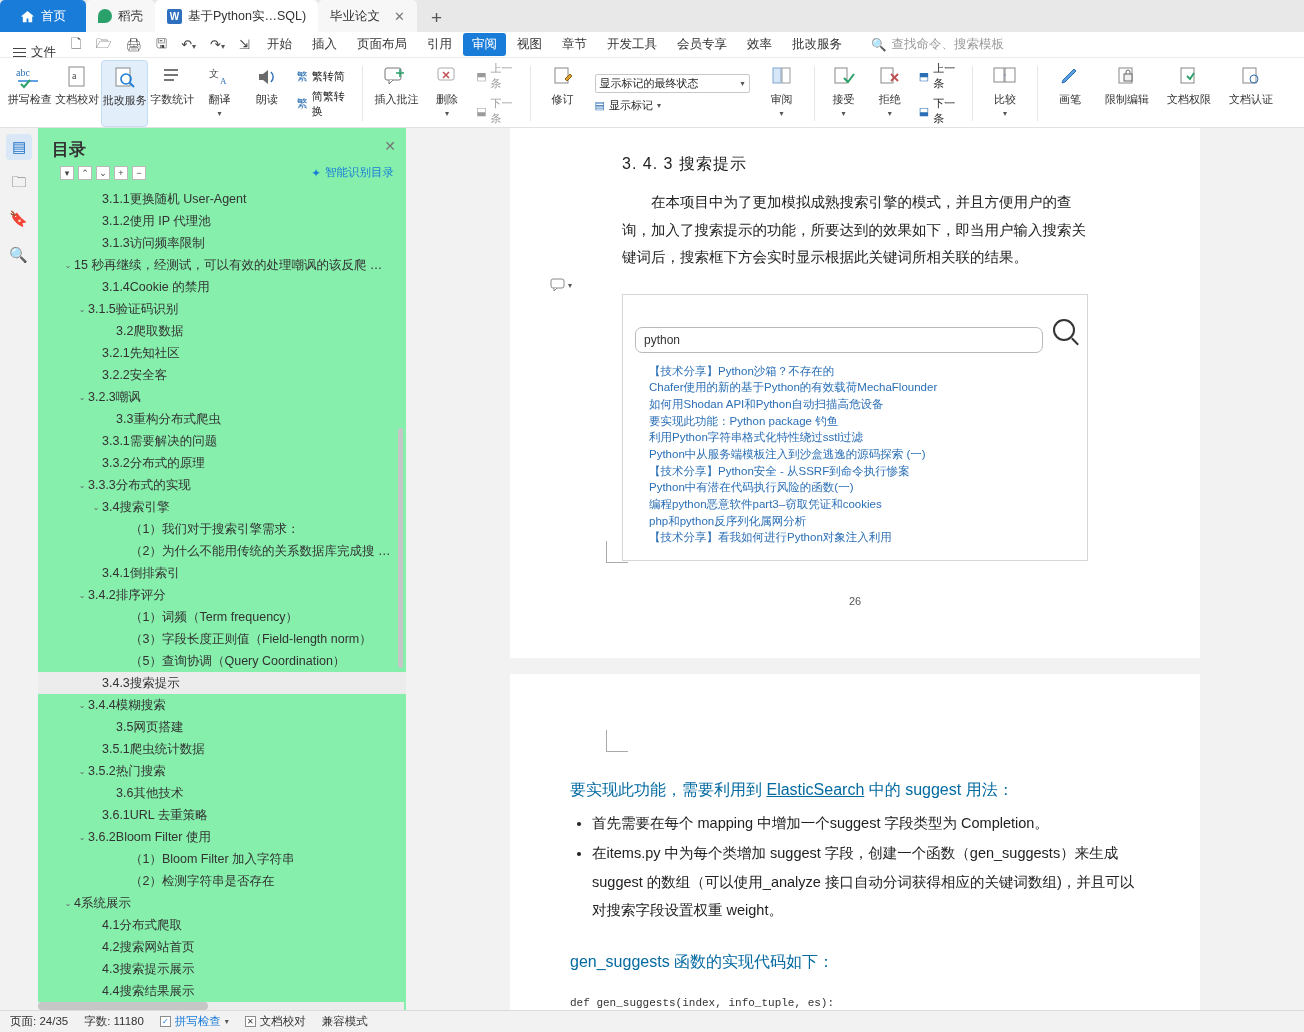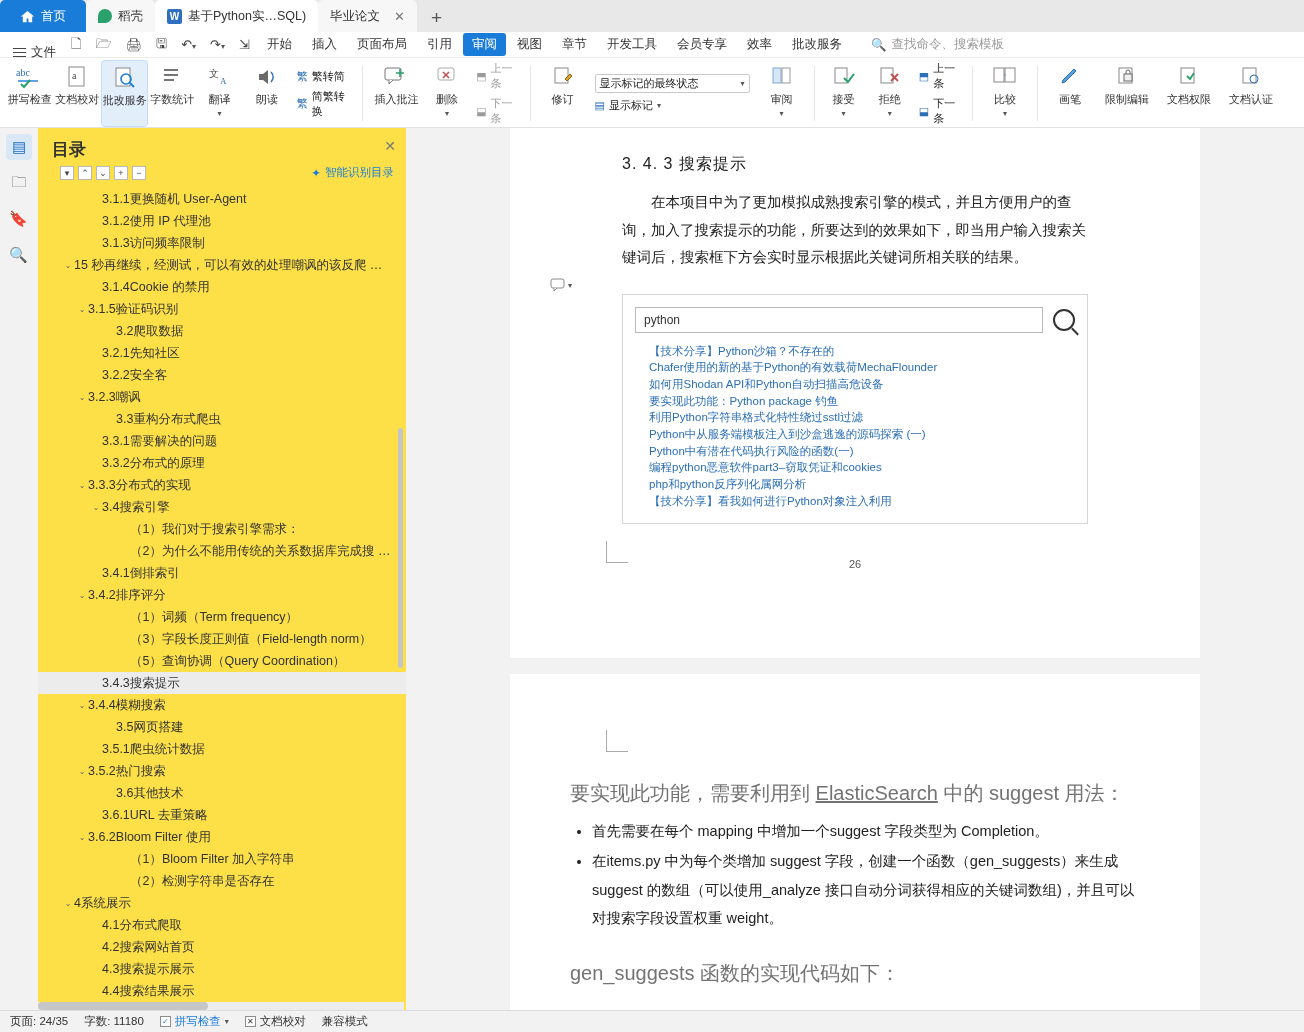--- a/index.html
+++ b/index.html
@@ -74,21 +74,21 @@
 
   
   .workspace { display:flex; height:calc(1032px - 32px - 26px - 70px - 22px); }
 
   
   .rail { width:38px; background:#f2f2f2; padding-top:6px; display:flex; flex-direction:column; align-items:center; gap:10px; }
   .railbtn { width:26px; height:26px; display:flex; align-items:center; justify-content:center; border-radius:4px; color:#5a5a5a; font-size:15px; }
   .railbtn.active { background:#d9e7f7; color:#1a6fc4; }
 
   
-  .outline { width:368px; background:#fde047; position:relative; display:flex; flex-direction:column; }
+  .outline { width:368px; background:#86efac; position:relative; display:flex; flex-direction:column; }
   .otitle { display:flex; align-items:center; justify-content:space-between; padding:10px 12px 2px 14px; }
   .otitle h3 { margin:0; font-size:17px; font-weight:bold; color:#333; }
   .otools { display:flex; align-items:center; justify-content:space-between; padding:2px 12px 6px 22px; color:#555; }
   .tinybtns { display:flex; gap:4px; }
   .tiny { width:14px; height:14px; border:1px solid #b9b9b9; font-size:9px; display:flex; align-items:center; justify-content:center; color:#444; background:#fff; }
   .smartlink { color:#1a7cd9; font-size:11.5px; display:flex; align-items:center; gap:4px; }
   .olist { flex:1; overflow:hidden; padding-top:2px; position:relative; }
   .oitem { height:22px; display:flex; align-items:center; font-size:12.5px; color:#333; white-space:nowrap; overflow:hidden; }
   .oitem .arrow { width:12px; font-size:8px; color:#666; flex:0 0 auto; text-align:center; }
   .oitem.sel { background:#ececec; }
@@ -101,29 +101,29 @@
   .page.p1 { height:530px; padding:6px 60px 0 60px; }
   .page.p2 { height:350px; margin-top:16px; padding:100px 60px 0 60px; }
   .cmtmark { position:absolute; left:40px; top:150px; display:flex; align-items:center; gap:2px; color:#7a7a7a; font-size:10px; }
   .h3 { font-size:16px; color:#222; margin:20px 0 14px 52px; letter-spacing:1px; }
   .para { font-size:14.5px; line-height:1.9; color:#222; text-indent:2em; margin:0 52px; }
   .mock {
     margin:22px 52px 0 52px; border:1px solid #d6d6d6; background:#fff;
     padding:12px 12px 14px 12px; position:relative;
   }
   .mockbar { display:flex; align-items:center; gap:10px; }
-  .mockinput { flex:1; height:26px; border:1px solid #b9b9b9; border-radius:0; font-size:12px; display:flex; align-items:center; padding:0 8px; color:#333; }
+  .mockinput { flex:1; height:26px; border:1px solid #b9b9b9; border-radius:7px; font-size:12px; display:flex; align-items:center; padding:0 8px; color:#333;margin-top:20px; }
   .mockmag { width:22px; height:22px; border:2px solid #333; border-radius:50%; position:relative; }
   .mockmag:after { content:""; position:absolute; width:2px; height:9px; background:#333; right:-3px; bottom:-7px; transform:rotate(-45deg); }
   .sugg { margin:10px 0 0 14px; }
   .sugg div { font-size:11.5px; line-height:1.45; color:#2b6fb5; white-space:nowrap; }
   .pnum { text-align:center; font-size:11px; color:#555; margin-top:34px; }
   .cropmark { position:absolute; width:22px; height:22px; }
   .cropmark.tl { border-left:1px solid #aaa; border-bottom:1px solid #aaa; }
-  .p2 .para2 { font-size:20px; line-height:1.95; color:#737373; margin:0; }
+  .p2 .para2 { font-size:16px; line-height:1.95; color:#0369a1; margin:0; }
   .p2 ul { margin:4px 0 0 0; padding-left:22px; font-size:14.5px; line-height:1.95; }
   .p2 ul li { margin-bottom:2px; }
   .uline { text-decoration:underline; }
   .code { font-family:"Liberation Mono", monospace; font-size:11px; color:#333; line-height:1.5; margin-top:18px; }
   .code .cm { color:#8a8a8a; }
 
   
   .status {
     height:22px; background:#f2f2f2; border-top:1px solid #dcdcdc;
     display:flex; align-items:center; gap:16px; padding:0 10px; font-size:11.5px; color:#333;
@@ -662,20 +662,21 @@
           <div class="mockinput">python</div>
           <div class="mockmag"></div>
         </div>
         <div class="sugg" id="sugglist">
             <div>【技术分享】Python沙箱？不存在的</div>
             <div>Chafer使用的新的基于Python的有效载荷MechaFlounder</div>
             <div>如何用Shodan API和Python自动扫描高危设备</div>
             <div>要实现此功能：Python package 钓鱼</div>
             <div>利用Python字符串格式化特性绕过sstl过滤</div>
             <div>Python中从服务端模板注入到沙盒逃逸的源码探索 (一)</div>
+            <div>【技术分享】Python安全 - 从SSRF到命令执行惨案</div>
             <div>Python中有潜在代码执行风险的函数(一)</div>
             <div>编程python恶意软件part3–窃取凭证和cookies</div>
             <div>php和python反序列化属网分析</div>
             <div>【技术分享】看我如何进行Python对象注入利用</div>
           </div>
       </div>
       <div class="pnum">26</div>
       <div class="cropmark tl" style="left:96px; bottom:95px;"></div>
     </div>
 

